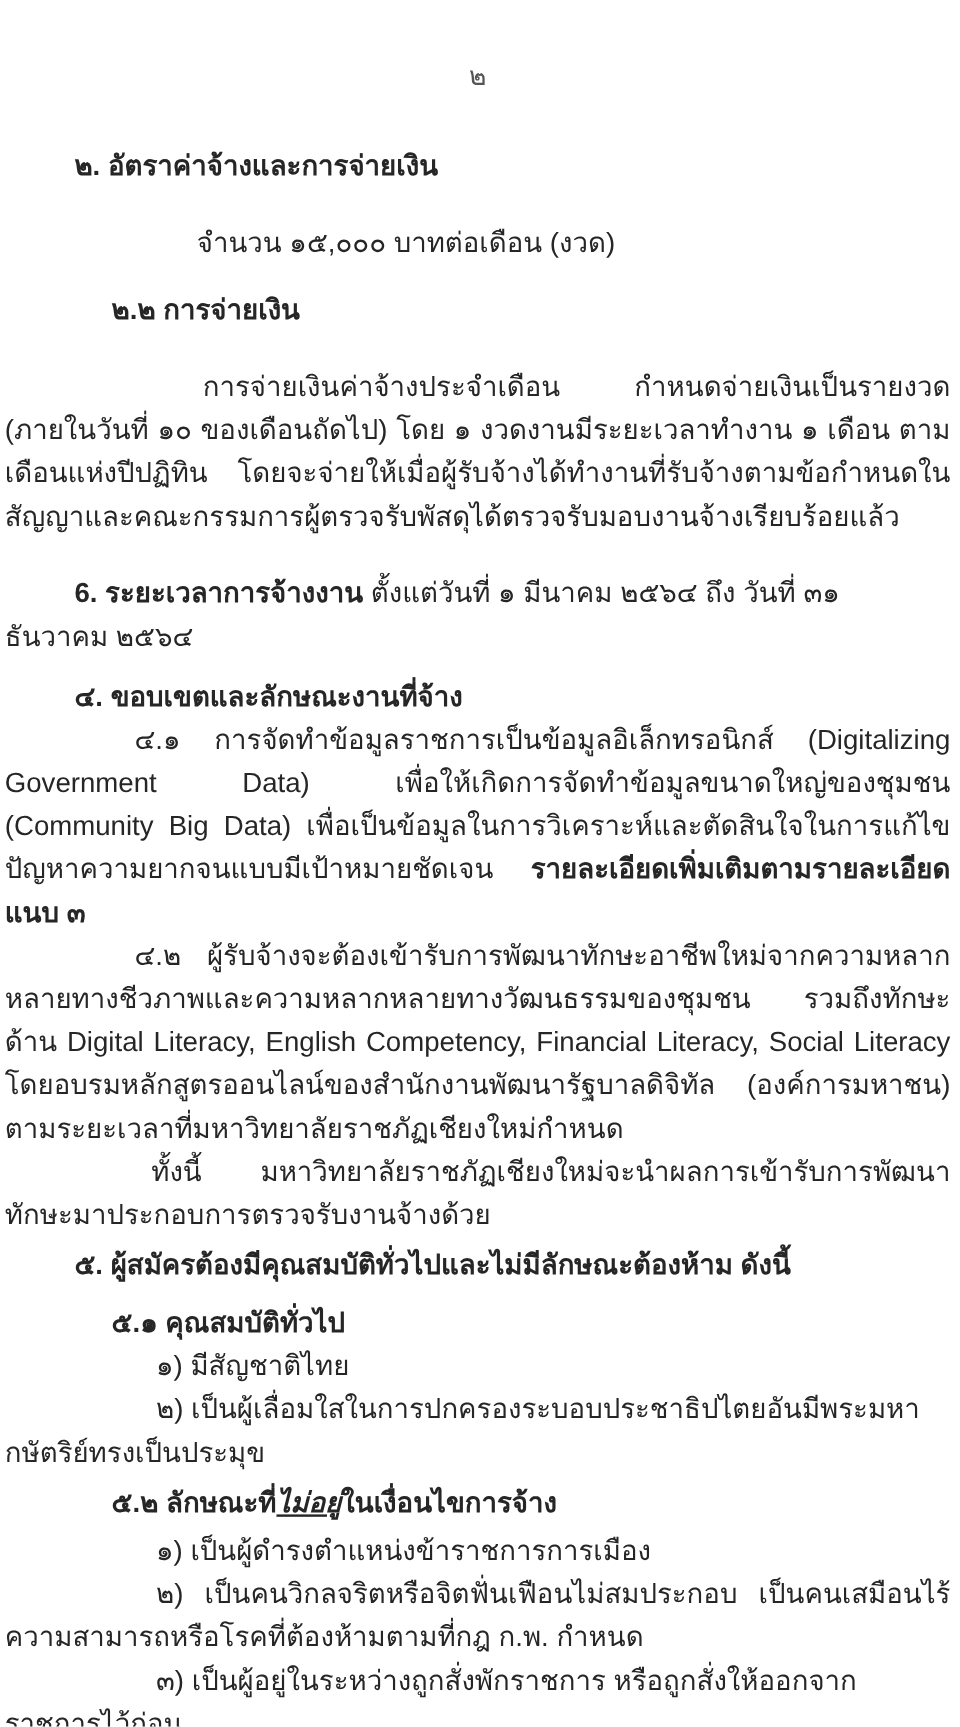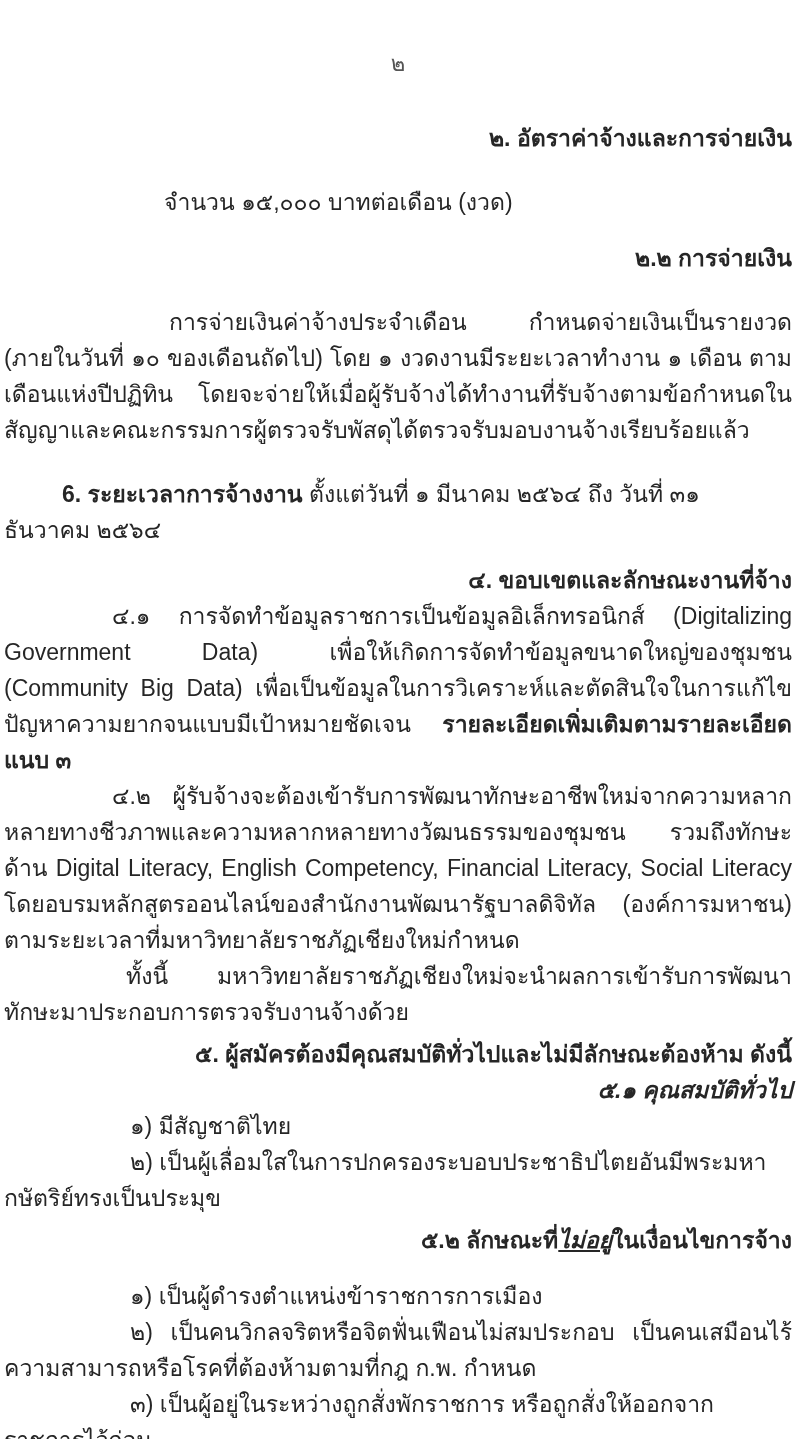--- a/index.html
+++ b/index.html
@@ -3,42 +3,42 @@
 <meta charset="utf-8">
 <style>
   html,body{margin:0;padding:0;background:#ffffff;}
   .page{
     width:800px;height:1439px;box-sizing:border-box;
     background:#ffffff;color:#262626;
     font-family:"Liberation Sans",sans-serif;
     padding:0 8px 0 4px;overflow:hidden;
   }
   p{margin:0;font-size:23px;line-height:36px;}
-  .b{font-weight:bold;text-align:right;}
+  .b{font-weight:bold;}
   .u-i{font-style:italic;text-decoration:underline;}
   .just{text-align:justify;}
   .center{text-align:center;}
   .pageno{color:#555;font-size:22px;}
   
   .ind58{text-indent:58px;}
   .ind89{text-indent:89px;}
   .ind108{text-indent:108px;}
   .ind122{text-indent:122px;}
   .ind126{text-indent:126px;}
   .ind160{text-indent:160px;}
   .ind165{text-indent:165px;}
   
   .mt46{margin-top:46px;}
   .mt38{margin-top:38px;}
   .mt14{margin-top:14px;}
-  .mt12{font-style:italic;}
+  .mt12{margin-top:12px;}
   .mt10{margin-top:28px;}
   .mt8{margin-top:20px;}
   .mt6{margin-top:6px;}
-  .mt4{margin-top:20px;}
+  .mt4{margin-top:4px;}
 </style>
 </head>
 <body>
 
 <div class="page">
 
   <p class="center pageno mt46">๒</p>
 
   <p class="b ind58 mt38">๒. อัตราค่าจ้างและการจ่ายเงิน</p>
 

